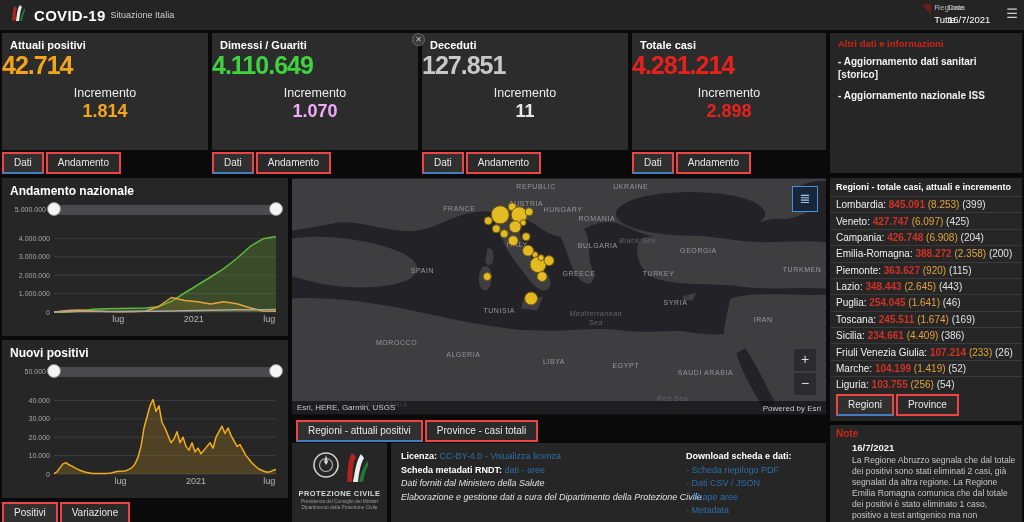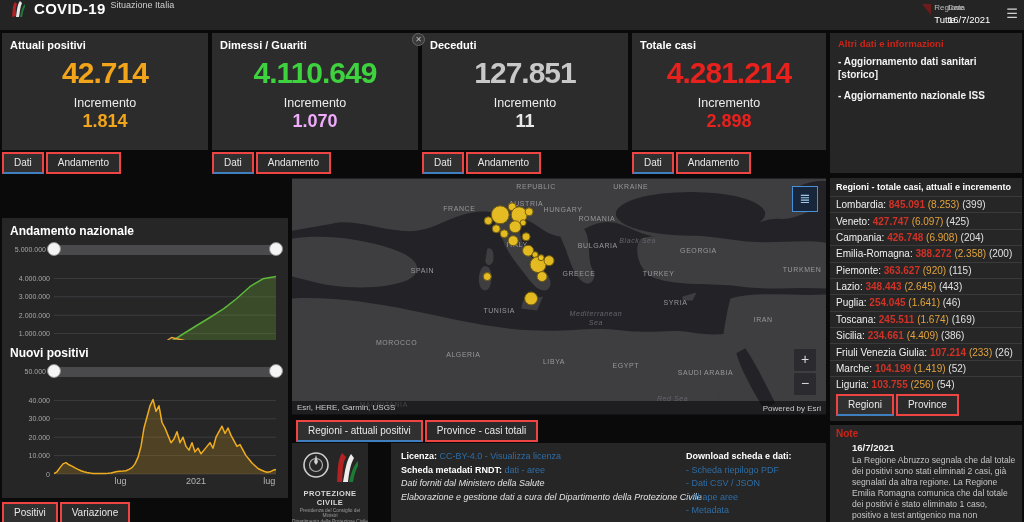--- a/index.html
+++ b/index.html
@@ -1,51 +1,51 @@
 <!DOCTYPE html>
 <html><head>
 <meta charset="utf-8">
 <style>
   * { margin:0; padding:0; box-sizing:border-box; }
   html,body { width:1024px; height:522px; background:#0a0a0a; overflow:hidden;
               font-family:"Liberation Sans", sans-serif; color:#fff; }
 
   
   #header { position:absolute; left:0; top:0; width:1024px; height:30px; background:#242425;
-            display:flex; }
+            display:flex; align-items:center; }
   #header .logo { margin:0 8px 0 10px; }
   #header .app-title { font-size:15px; font-weight:bold; letter-spacing:.3px; }
   #header .app-sub { font-size:9px; color:#cfcfcf; margin-left:5px; }
   .hdr-field { position:absolute; top:3px; }
   .hdr-field .lbl { font-size:8px; color:#b9b9b9; }
   .hdr-field .val { font-size:9.5px; color:#fff; margin-top:2px; }
   #hdr-mark { position:absolute; left:922px; top:4px; width:0; height:0;
               border-left:9px solid transparent; border-top:11px solid #6e1b1b; }
   #menu-btn { position:absolute; right:6px; top:6px; font-size:13px; color:#cfcfcf; cursor:pointer; }
 
   
   .card-wrap { position:absolute; top:33px; height:140px; }
   .stat-card { position:relative; width:100%; height:117px; background:#2c2c2d; }
   .stat-card .c-title { font-size:11px; font-weight:bold; padding:6px 8px 0 8px; }
-  .stat-card .c-value { text-align:center; font-size:30px; font-weight:bold; letter-spacing:-1px; margin-top:5px; }
+  .stat-card .c-value { font-size:25px; font-weight:bold; letter-spacing:-1px; }
   .stat-card .c-inc-lbl { text-align:center; font-size:12.5px; color:#ececec; margin-top:6px; }
   .stat-card .c-inc-val { text-align:center; font-size:18px; font-weight:bold; margin-top:1px; }
   .tab-row { display:flex; margin-top:2px; }
   .tab { background:#2a2a2b; border:2px solid #ef4444; font-size:10px; color:#e8e8e8;
          padding:3px 10px 4px 10px; margin-right:2px; cursor:pointer; }
   .tab.active { background:#303031; border-bottom:2px solid #3f7fbf; }
 
   
   #info-panel { position:absolute; left:830px; top:33px; width:192px; height:140px; background:#262627; padding:5px 8px; }
   #info-panel .p-title { color:#cc2418; font-size:9.5px; font-weight:bold; margin-bottom:6px; }
   .info-item { font-size:10px; font-weight:bold; color:#f2f2f2; margin-bottom:8px; line-height:1.3; cursor:pointer; }
 
   
   .chart-panel { position:absolute; left:2px; width:286px; background:#262627; }
-  #chart1-panel { top:178px; height:158px;margin-top:40px; }
+  #chart1-panel { top:178px; height:158px; }
   #chart2-panel { top:340px; height:158px; }
   .chart-title { font-size:12px; font-weight:bold; padding:6px 8px 2px 8px; }
   .chart-body { position:relative; margin:2px 8px 0 8px; }
   .slider-row { display:flex; align-items:center; height:15px; }
   .slider-label { width:40px; text-align:right; font-size:7px; color:#a8a8a8; padding-right:4px; }
   .slider-bar { flex:1; position:relative; height:10px; background:#4a4a4c; border-radius:5px; }
   .slider-handle { position:absolute; width:14px; height:14px; border-radius:50%;
                    background:#f4f4f4; border:1px solid #8d8d8d; top:-3px; cursor:pointer; }
   .slider-handle.left { left:-3px; } .slider-handle.right { right:-3px; }
   .chart-svg { display:block; width:270px; height:108px; }
@@ -59,21 +59,21 @@
                 line-height:24px; cursor:pointer; }
   .map-zoom { position:absolute; right:10px; width:22px; height:22px; background:rgba(42,42,46,.95);
               color:#ddd; font-size:14px; text-align:center; line-height:20px; cursor:pointer; border-radius:1px; }
   #zoom-in { bottom:44px; } #zoom-out { bottom:20px; }
   #map-attr { position:absolute; left:0; bottom:0; width:100%; height:14px; background:rgba(10,10,10,.6);
               font-size:8px; color:#c9c9c9; padding:2px 5px; }
   #map-powered { position:absolute; right:5px; bottom:2px; font-size:8px; color:#c9c9c9; }
   #map-tabs { position:absolute; left:296px; top:418px; }
 
   
-  #logo-box { position:absolute; left:292px; top:443px; width:76px; height:79px; background:#262627; text-align:center; padding-top:6px; }
+  #logo-box { position:absolute; left:292px; top:443px; width:95px; height:79px; background:#262627; text-align:center; padding-top:6px; }
   #logo-box .pc-name { font-size:7.5px; font-weight:bold; color:#d8d8d8; letter-spacing:.4px; margin-top:2px; }
   #logo-box .pc-sub { font-size:4.8px; color:#9a9a9a; margin-top:1px; }
   #license-box { position:absolute; left:391px; top:443px; width:435px; height:79px; background:#262627; padding:7px 10px; font-size:9px; line-height:1.5; }
   .lic-link { color:#2e6da4; cursor:pointer; }
   .lic-italic { font-style:italic; color:#e2e2e2; }
   #download-box { position:absolute; right:12px; top:7px; width:128px; font-size:9px; line-height:1.5; }
   #download-box .dl-title { font-weight:bold; }
   .dl-link { color:#2e6da4; cursor:pointer; }
 
   

